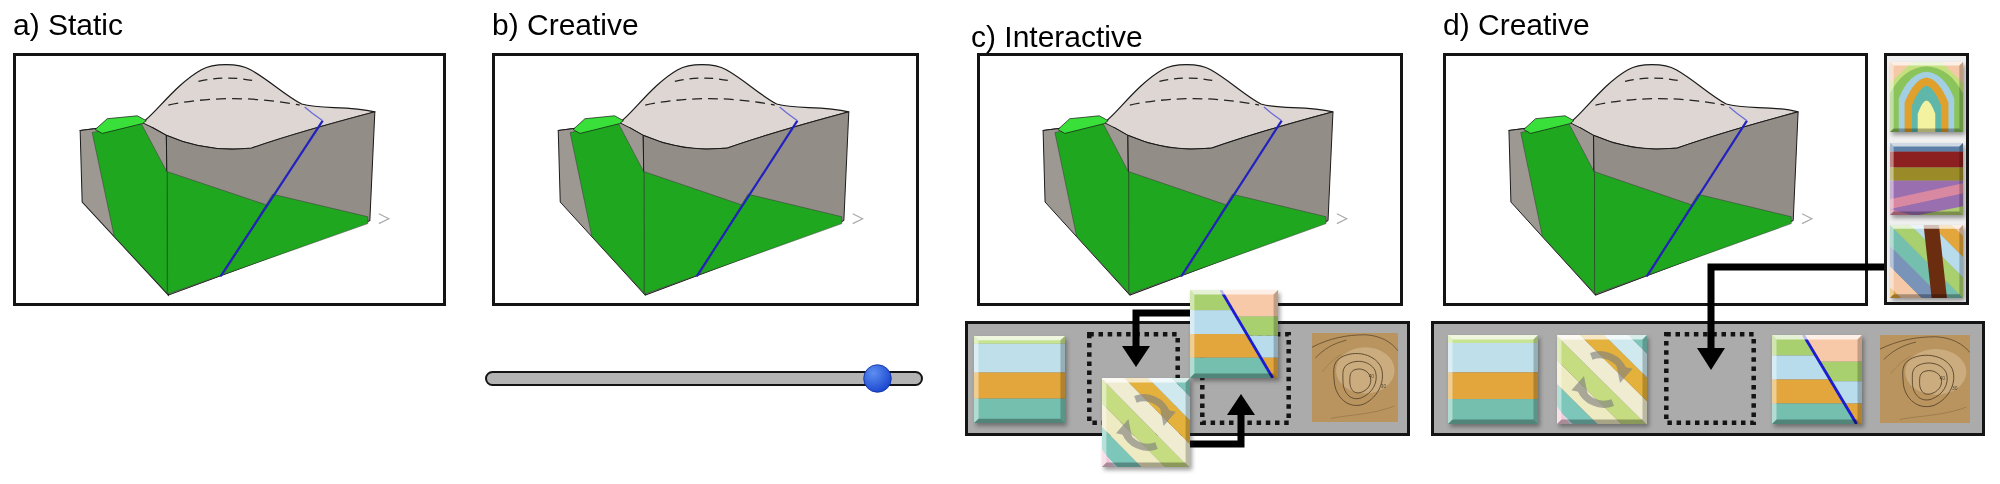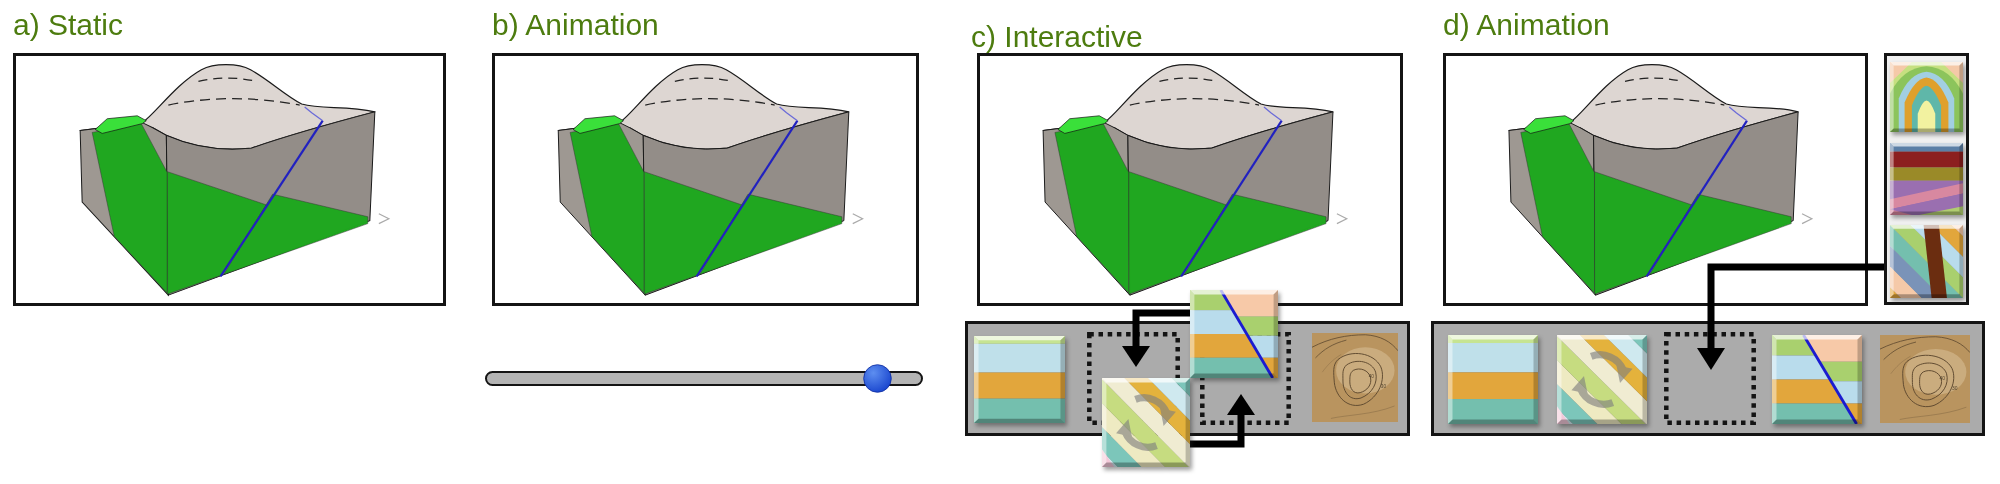--- a/index.html
+++ b/index.html
@@ -1,18 +1,18 @@
 <!DOCTYPE html>
 <html><head>
 <meta charset="utf-8">
 <style>
   html,body{margin:0;padding:0;background:#fff;}
   .stage{position:relative;width:2000px;height:484px;background:#ffffff;
          font-family:"Liberation Sans",sans-serif;overflow:hidden;}
-  .title{position:absolute;font-size:30px;line-height:1.1;color:#4d7c0f;white-space:nowrap;z-index:6;}
+  .title{position:absolute;font-size:30px;line-height:1.1;color:#000000;white-space:nowrap;z-index:6;}
   .box{position:absolute;background:#fff;border:3px solid #141414;box-sizing:border-box;z-index:1;}
   .box svg{display:block;width:100%;height:100%;}
   .tray{position:absolute;border:3px solid #141414;box-sizing:border-box;z-index:2;}
   .palette{position:absolute;border:3px solid #141414;box-sizing:border-box;z-index:2;}
   .dz{position:absolute;z-index:3;}
   .tile{position:absolute;z-index:5;filter:drop-shadow(2px 3px 2px rgba(40,40,40,0.45));}
   .tile.flat{filter:none;}
   .overlay{position:absolute;left:0;top:0;z-index:4;pointer-events:none;}
   .slider-track{position:absolute;border:2px solid #141414;border-radius:9px;box-sizing:border-box;z-index:2;}
   .slider-handle{position:absolute;z-index:3;}
@@ -167,21 +167,21 @@
   <section>
     <div class="title" style="left:13px;top:8px">a) Static</div>
     <div class="box" style="left:13px;top:53px;width:433px;height:253px">
       <svg viewBox="0 0 426 252" preserveAspectRatio="none">
           <use href="#sym-block"></use>
         </svg>
     </div>
   </section>
 
   <section>
-    <div class="title" style="left:492px;top:8px">b) Animation</div>
+    <div class="title" style="left:492px;top:8px">b) Creative</div>
     <div class="box" style="left:492px;top:53px;width:427px;height:253px">
       <svg viewBox="0 0 426 252" preserveAspectRatio="none">
           <use href="#sym-block"></use>
         </svg>
     </div>
     <div class="slider-track" style="left: 485px; top: 371px; width: 438px; height: 15px; background: rgb(180, 180, 180);"></div>
     <svg class="slider-handle" style="left:863px;top:364px" width="29" height="29">
       <defs>
         <radialGradient id="gradHandle" cx="35%" cy="30%" r="80%">
           <stop offset="0%" stop-color="#5d8ef0"></stop>
@@ -217,21 +217,21 @@
       </svg>
     <svg class="tile" style="left:1102px;top:378px" width="88" height="89" viewBox="0 0 100 100" preserveAspectRatio="none">
         <use href="#sym-tile-rotate"></use>
       </svg>
     <svg class="tile flat" style="left:1312px;top:333px" width="86" height="89" viewBox="0 0 100 100" preserveAspectRatio="none">
         <use href="#sym-tile-topo"></use>
       </svg>
   </section>
 
   <section>
-    <div class="title" style="left:1443px;top:8px">d) Animation</div>
+    <div class="title" style="left:1443px;top:8px">d) Creative</div>
     <div class="box" style="left:1443px;top:53px;width:425px;height:253px">
       <svg viewBox="0 0 426 252" preserveAspectRatio="none">
           <use href="#sym-block"></use>
         </svg>
     </div>
 
     <div class="tray" style="left: 1431px; top: 321px; width: 554px; height: 115px; background: rgb(171, 171, 171);"></div>
 
     <svg class="dz" style="left:1664px;top:332px" width="92" height="93">
       <rect x="2.3" y="2.3" width="87.4" height="88.4" fill="none" stroke="#131313" stroke-width="4.5" stroke-dasharray="4.5 4.7"></rect>

